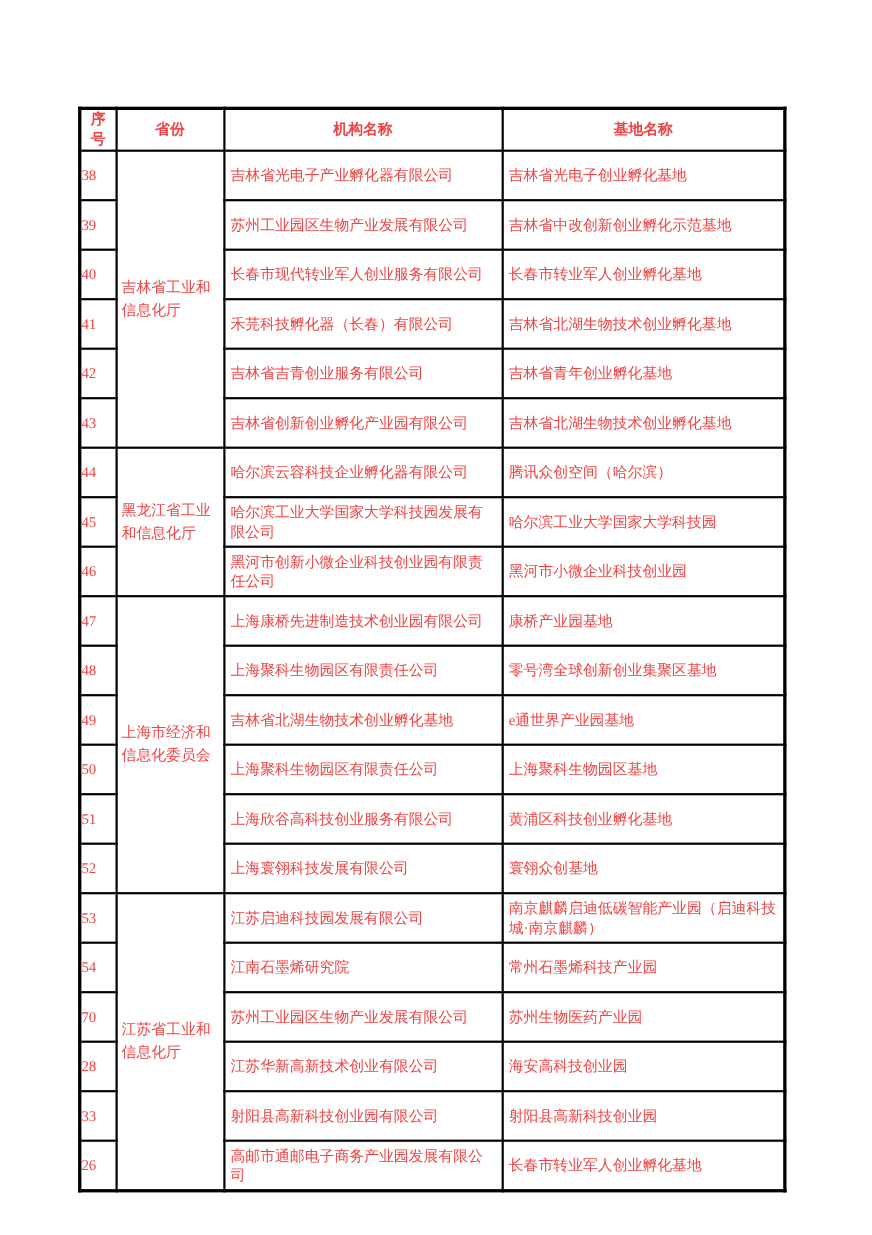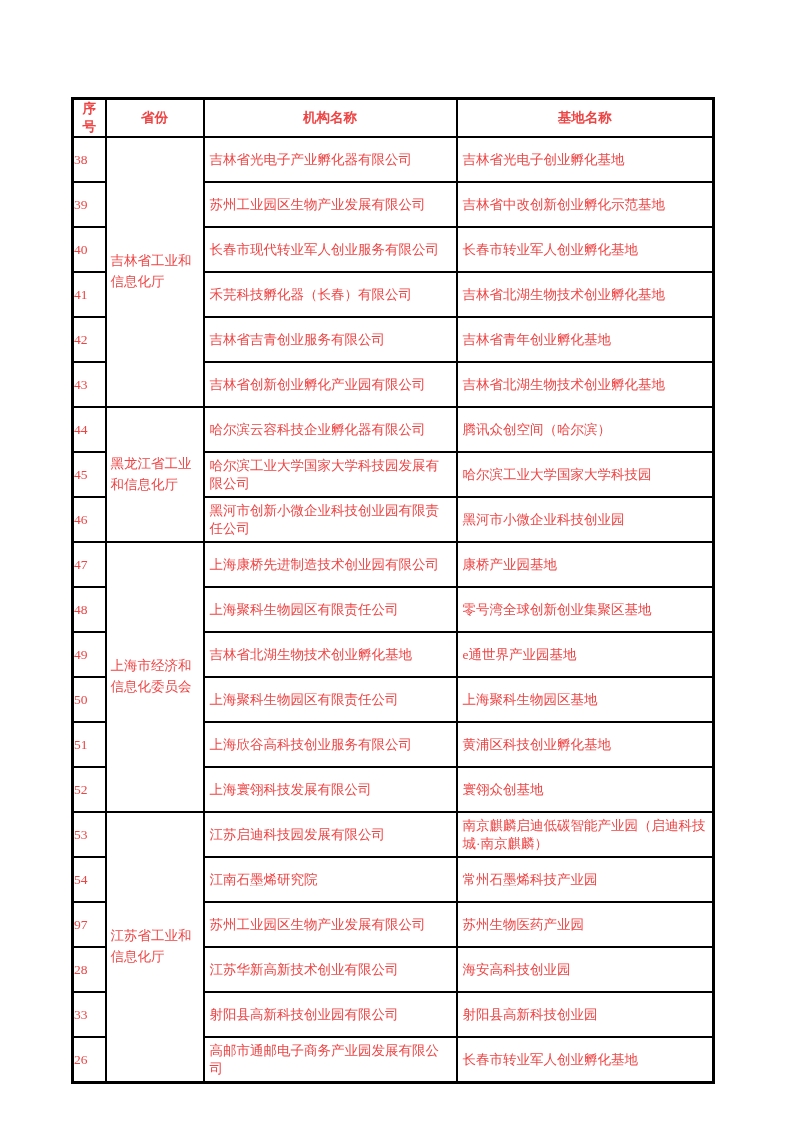--- a/index.html
+++ b/index.html
@@ -177,21 +177,21 @@
           <td class="cell-province" rowspan="6">江苏省工业和信息化厅</td>
           <td class="cell-org">江苏启迪科技园发展有限公司</td>
           <td class="cell-base">南京麒麟启迪低碳智能产业园（启迪科技城·南京麒麟）</td>
         </tr>
         <tr>
           <td class="cell-num">54</td>
           <td class="cell-org">江南石墨烯研究院</td>
           <td class="cell-base">常州石墨烯科技产业园</td>
         </tr>
         <tr>
-          <td class="cell-num">97</td>
+          <td class="cell-num">70</td>
           <td class="cell-org">苏州工业园区生物产业发展有限公司</td>
           <td class="cell-base">苏州生物医药产业园</td>
         </tr>
         <tr>
           <td class="cell-num">28</td>
           <td class="cell-org">江苏华新高新技术创业有限公司</td>
           <td class="cell-base">海安高科技创业园</td>
         </tr>
         <tr>
           <td class="cell-num">33</td>

